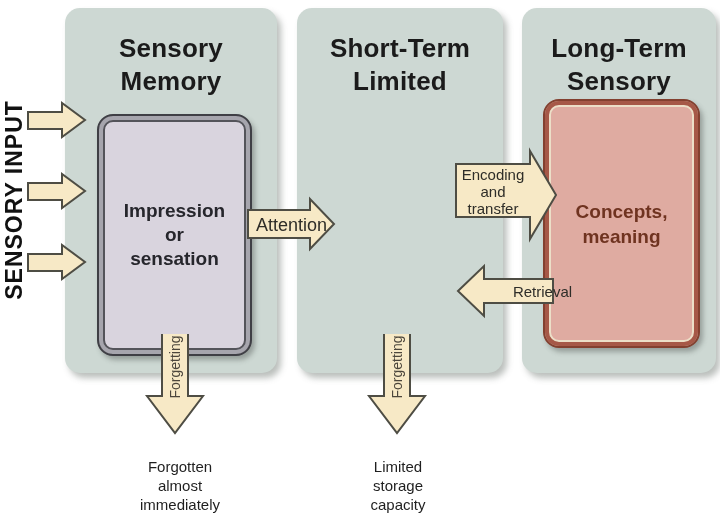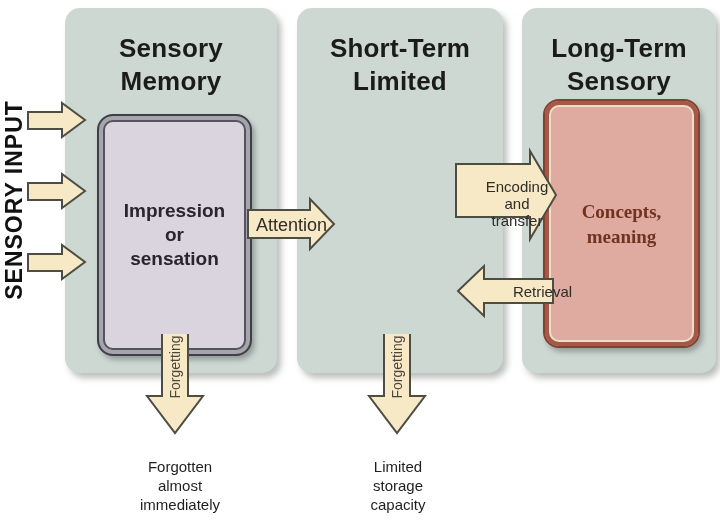--- a/index.html
+++ b/index.html
@@ -49,31 +49,31 @@
     background:#dfaba1; border:2px solid #83402f;
     box-shadow: inset 0 0 0 4px #a65847, inset 0 0 0 6px #ecdfc8,
                 3px 4px 5px rgba(70,75,72,0.4);
   }
 
   .box-text {
     text-align:center; font-weight:bold; white-space:pre-line;
   }
   .text-sensory { font-size:19px; line-height:24px; color:#26262c; }
   .text-short   { font-size:20px; line-height:26px; color:#1d584a; }
-  .text-long    { font-size:19px; line-height:25px; color:#6f3320;font-family:Liberation Serif, serif; }
+  .text-long    { font-size:19px; line-height:25px; color:#6f3320; }
 
   
   .arrows { position:absolute; left:0; top:0; width:720px; height:521px; }
   .arrow-shape { fill:#f7e9c6; stroke:#4e4d44; stroke-width:2; }
 
   
   .arrow-label { position:absolute; color:#2e2d28; text-align:center; }
   .lbl-attention { left:248px; top:215px; width:62px; font-size:18px;padding-left:8px; }
-  .lbl-encoding  { left:480px; top:166px; width:74px; font-size:15px;
-                   line-height:17px; white-space:pre-line;margin-top:12px; }
+  .lbl-encoding  { left:456px; top:166px; width:74px; font-size:15px;
+                   line-height:17px; white-space:pre-line; }
   .lbl-retrieval { left:484px; top:283px; width:69px; font-size:15px;margin-left:24px; }
   .lbl-forgetting {
     width:max-content; font-size:14px; color:#4c463c;
     transform:translate(-50%,-50%) rotate(-90deg);
   }
   .lbl-forget-1 { left:175px; top:367px; }
   .lbl-forget-2 { left:397px; top:367px; }
 
   
   .sensory-input-label {

